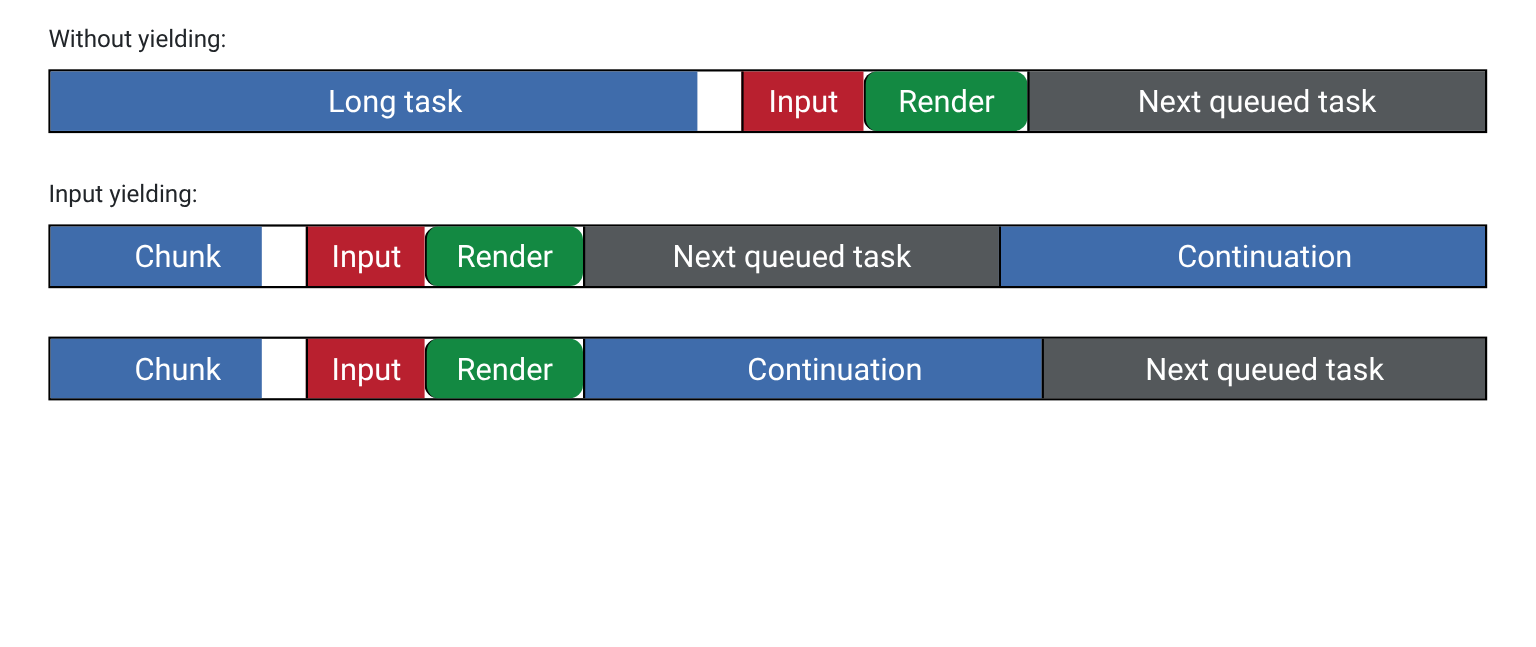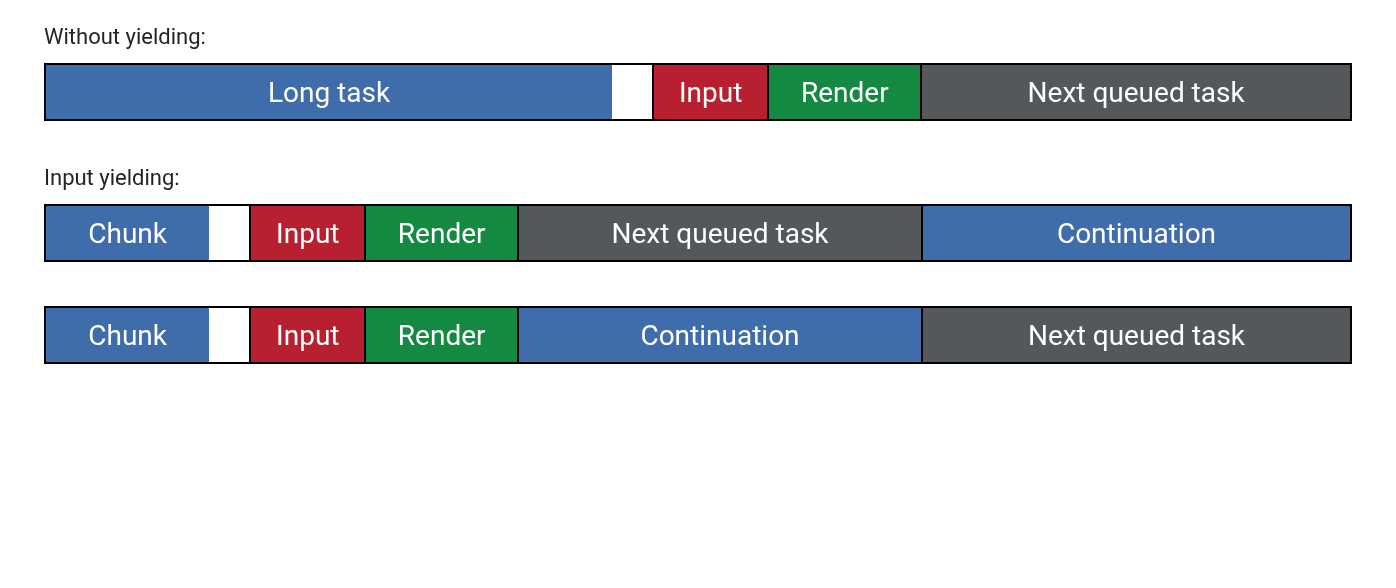--- a/index.html
+++ b/index.html
@@ -38,23 +38,23 @@
     justify-content: center;
     color: #fff;
     font-size: 28px;
     font-weight: 400;
     white-space: nowrap;
     overflow: hidden;
   }
   .segment + .segment {
     border-left: 2px solid var(--border);
   }
-  .blue  { background: var(--blue); }
+  .blue  { background: var(--blue); padding-left: 39px; }
   .red   { background: var(--red); margin-left: 40px; }
-  .green { background: var(--green); }
+  .green { background: var(--green); border-radius: 12px; }
   .gray  { background: var(--gray); }
 </style>
 </head>
 <body>
 
 <div class="section">
   <h2 class="section-title">Without yielding:</h2>
   <div class="bar">
     <div class="segment blue" style="flex:45">Long task</div>
     <div class="segment red" style="flex:9">Input</div>

